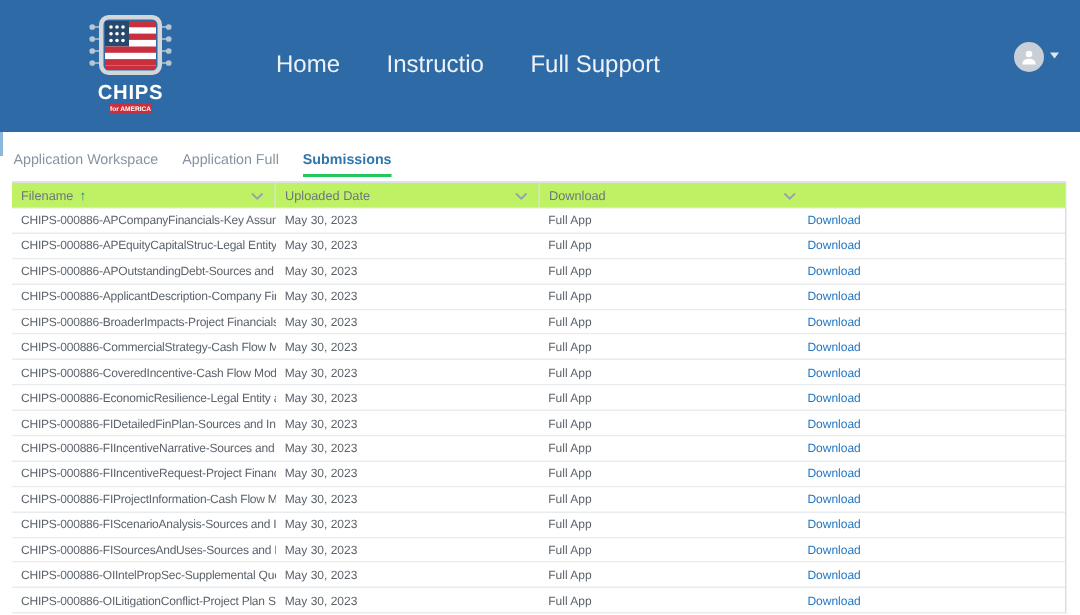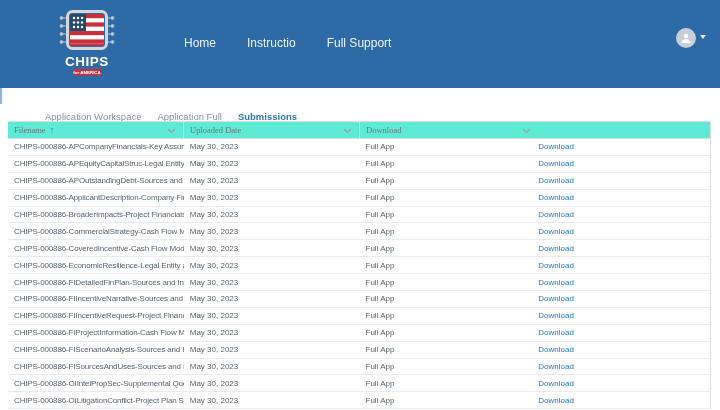--- a/index.html
+++ b/index.html
@@ -15,21 +15,21 @@
   .app-header {
     position: absolute; left: 0; top: 0; width: 720px; height: 88px;
     background: #2d6aa6;
   }
   .logo {
     position: absolute; left: 59px; top: 6px; width: 56px; height: 78px;
   }
   .main-nav {
     position: absolute; left: 184px; top: 37px;
     display: flex; gap: 31px;
-    font-size: 12px; line-height: 13px; color: #eef2f7;
+    font-size: 16px; line-height: 13px; color: #eef2f7;
   }
   .main-nav .nav-item { cursor: pointer; }
   .avatar {
     position: absolute; left: 676px; top: 28px; width: 20px; height: 20px;
     border-radius: 50%; background: #c8cfd7;
     display: flex; align-items: center; justify-content: center;
   }
   .avatar-caret {
     position: absolute; left: 700px; top: 35px;
     width: 0; height: 0;
@@ -37,41 +37,40 @@
     border-right: 3.5px solid transparent;
     border-top: 4px solid #dfe6ee;
   }
   .edge-artifact {
     position: absolute; left: 0; top: 88px; width: 2px; height: 16px;
     background: #8cb6dc;
   }
 
   
   .tabs {
-    position: absolute; left: 9px; top: 111px;
+    position: absolute; left: 9px; top: 101px;
     display: flex; gap: 16px;
-    font-size: 9.5px; line-height: 11px; margin-left: 36px;
+    font-size: 9.5px; line-height: 11px;
   }
   .tab { color: #8793a0; padding-bottom: 4px; cursor: pointer; }
   .tab.active {
     color: #2e77ae; font-weight: bold;
     border-bottom: 2px solid #22c55e;
   }
 
   
   .grid {
     position: absolute; left: 8px; top: 121px; width: 703px;
     border-right: 1px solid #dcdfe2;
   }
   .thead {
     display: flex; height: 18px;
-    background: #5eead4;
+    background: #bef264;
     border-top: 1px solid #dcdfe2;
     border-bottom: 1px solid #dcdfe2;
-    font-family: Liberation Serif, serif;
   }
   .th {
     position: relative;
     display: flex; align-items: center;
     padding-left: 6px;
     font-size: 8.5px; color: #6e757d;
     border-right: 1px solid #dcdfe2;
     cursor: pointer;
   }
   .th:last-child { border-right: none; }

